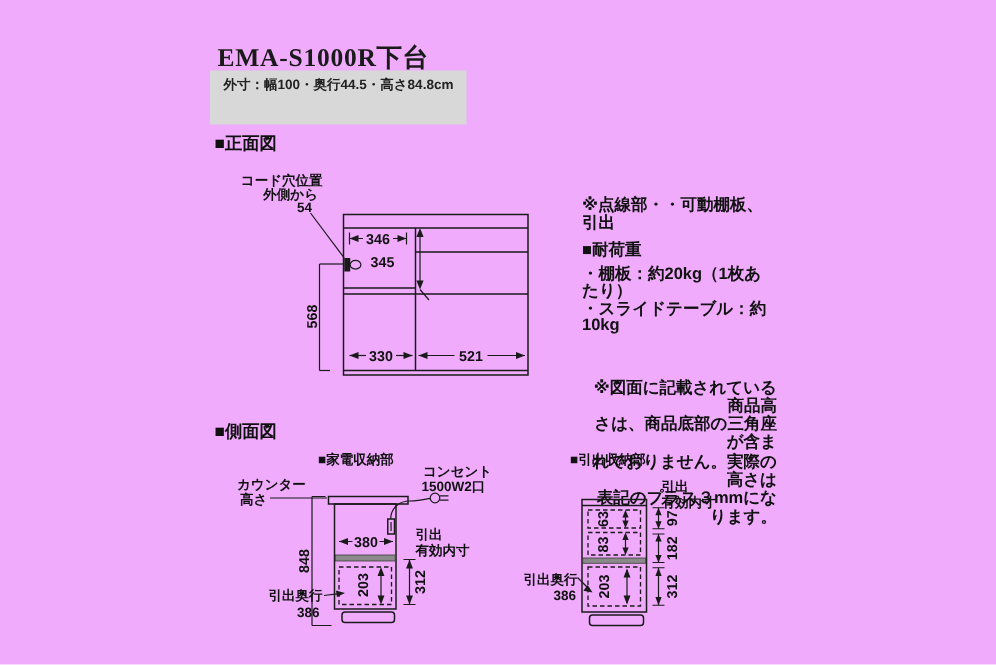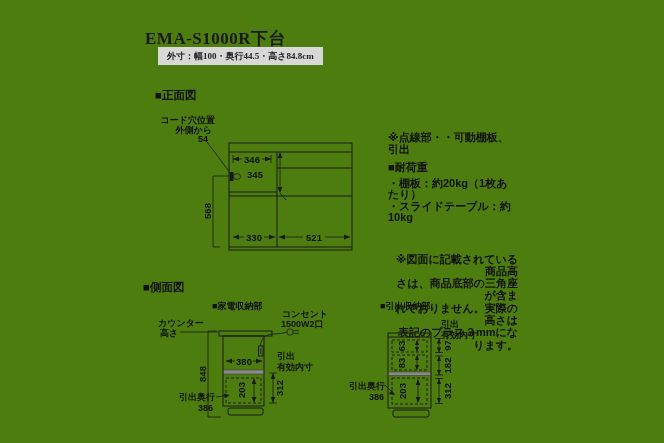--- a/index.html
+++ b/index.html
@@ -1,22 +1,22 @@
 <!DOCTYPE html>
 <html><head>
 <meta charset="utf-8">
 <style>
   html,body{margin:0;padding:0;background:#fff;}
-  .page{position:relative;width:664px;height:443px;background:#4d7c0f;overflow:hidden;
+  .page{position:relative;width:664px;height:443px;background:#f0abfc;overflow:hidden;
         font-family:"Liberation Sans","DejaVu Sans",sans-serif;color:#111;}
   .abs{position:absolute;}
   .title{left:145px;top:27px;font-family:"Liberation Serif","DejaVu Serif",serif;
          font-size:17px;font-weight:600;letter-spacing:.5px;color:#1a1a1a;}
-  .subtitle{left:158px;top:47px;background:#d8d8d8;font-size:9px;line-height:18px;
-            height:18px;padding:0 9px;color:#222;font-weight:600;font-family:Liberation Serif, serif;}
+  .subtitle{left:140px;top:47px;background:#d8d8d8;font-size:9px;line-height:18px;
+            height:36px;padding:0 9px;color:#222;font-weight:600;}
   .section-heading{font-size:11.5px;font-weight:700;color:#111;}
   .notes{left:388px;top:132px;font-size:11px;line-height:11.5px;font-weight:600;color:#111;width:130px;}
   .notes p{margin:0;}
   .notes .gap-s{margin-bottom:7px;}
   .notes .gap-m{margin-bottom:4px;}
   .notes .list{margin-bottom:29px;}
   .notes .hnote{line-height:12.3px;text-align:right;}
   svg text{fill:#111;font-family:"Liberation Sans","DejaVu Sans",sans-serif;}
   .dim{font-size:9.5px;font-weight:600;}
   .lbl{font-size:9px;font-weight:700;}
@@ -27,21 +27,21 @@
   .band{fill:#8a8a8a;stroke:#333;stroke-width:.5;}
 </style>
 </head>
 <body>
 
 <div class="page">
 
   <div class="abs title">EMA-S1000R下台</div>
   <div class="abs subtitle">外寸：幅100・奥行44.5・高さ84.8cm</div>
 
-  <div class="abs section-heading" style="left:143px;top:88px;margin-left:12px;">■正面図</div>
+  <div class="abs section-heading" style="left:143px;top:88px;">■正面図</div>
 
   <svg class="abs" style="left:160px;top:110px;" width="205" height="152" viewBox="0 0 205 152">
     <g>
       <rect class="ln" x="69" y="33" width="123" height="107"></rect>
       <line class="ln" x1="69" y1="42" x2="192" y2="42"></line>
       <line class="ln" x1="117" y1="42" x2="117" y2="137"></line>
       <line class="ln" x1="69" y1="82" x2="117" y2="82"></line>
       <line class="ln" x1="69" y1="86" x2="192" y2="86"></line>
       <line class="ln" x1="117" y1="58" x2="192" y2="58"></line>
       <line class="ln" x1="69" y1="137" x2="192" y2="137"></line>

